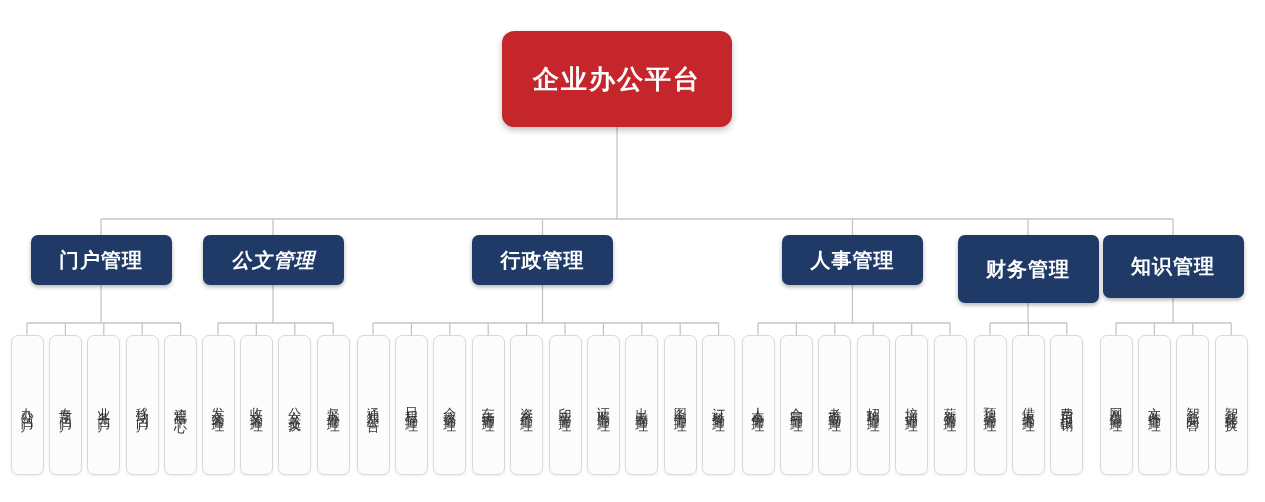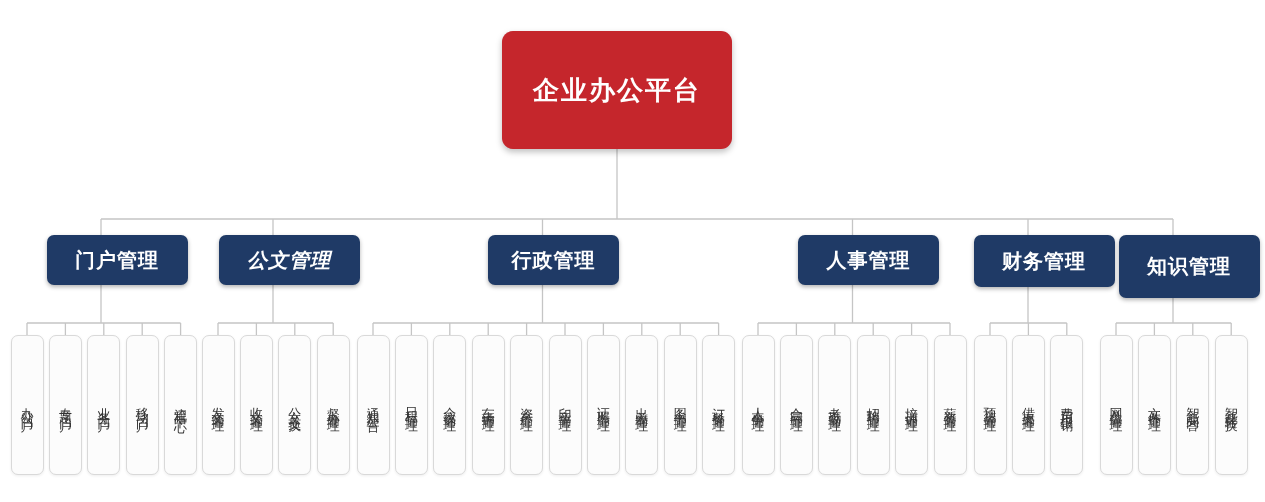--- a/index.html
+++ b/index.html
@@ -18,21 +18,20 @@
     font-size:26px;font-weight:bold;letter-spacing:2px;
     border-radius:12px;
     box-shadow:0 3px 6px rgba(0,0,0,0.25);
   }
   .branch-node{
     background:var(--branch-bg,#1f3a66);
     color:#ffffff;
     font-size:20px;font-weight:bold;letter-spacing:1px;
     border-radius:7px;
     box-shadow:0 2px 4px rgba(0,0,0,0.3);
-    margin-left:16px;
   }
   .leaf-node{
     background:var(--leaf-bg,#fcfcfc);
     border:1px solid var(--leaf-border,#dadada);
     border-radius:7px;
     box-shadow:0 1px 3px rgba(0,0,0,0.07);
   }
   .leaf-node span{
     writing-mode:vertical-rl;
     text-orientation:upright;
@@ -42,21 +41,21 @@
     line-height:1;
   }
 </style>
 </head>
 <body>
 
 <div id="stage">
   <svg id="connectors" width="1265" height="502" viewBox="0 0 1265 502" fill="none">
       <path d="M617 127 V219 M101 219 H1173 M101 219 V235 M101 285 V323 M27 323 H180.6 M27 323 V335 M65.4 323 V335 M103.8 323 V335 M142.2 323 V335 M180.6 323 V335 M273 219 V235 M273 285 V323 M218 323 H333.2 M218 323 V335 M256.4 323 V335 M294.8 323 V335 M333.2 323 V335 M542.5 219 V235 M542.5 285 V323 M373 323 H718.5999999999999 M373 323 V335 M411.4 323 V335 M449.8 323 V335 M488.2 323 V335 M526.6 323 V335 M565 323 V335 M603.4 323 V335 M641.8 323 V335 M680.2 323 V335 M718.5999999999999 323 V335 M852.5 219 V235 M852.5 285 V323 M758 323 H950 M758 323 V335 M796.4 323 V335 M834.8 323 V335 M873.2 323 V335 M911.6 323 V335 M950 323 V335 M1028 219 V235 M1028 285 V323 M990 323 H1066.8 M990 323 V335 M1028.4 323 V335 M1066.8 323 V335 M1173 219 V235 M1173 285 V323 M1116 323 H1231.2 M1116 323 V335 M1154.4 323 V335 M1192.8 323 V335 M1231.2 323 V335" stroke="#c5c5c5" stroke-width="1.3" fill="none"></path>
     </svg>
-  <div class="node root-node" style="left:502px;top:31px;width:230px;height:118px;border-radius:11px;">企业办公平台</div>
+  <div class="node root-node" style="left:502px;top:31px;width:230px;height:96px;">企业办公平台</div>
   <div id="nodes">
       <div class="node branch-node" style="left: 30.5px; top: 235px; width: 141px; height: 50px;">门户管理</div>
       <div class="node leaf-node" style="left: 10.5px; top: 335px; width: 33px; height: 140px;">
         <span>办公门户</span>
       </div>
       <div class="node leaf-node" style="left: 48.9px; top: 335px; width: 33px; height: 140px;">
         <span>专题门户</span>
       </div>
       <div class="node leaf-node" style="left: 87.3px; top: 335px; width: 33px; height: 140px;">
         <span>业务门户</span>
@@ -73,21 +72,21 @@
       </div>
       <div class="node leaf-node" style="left: 239.9px; top: 335px; width: 33px; height: 140px;">
         <span>收文管理</span>
       </div>
       <div class="node leaf-node" style="left: 278.3px; top: 335px; width: 33px; height: 140px;">
         <span>公文交换</span>
       </div>
       <div class="node leaf-node" style="left: 316.7px; top: 335px; width: 33px; height: 140px;">
         <span>督办管理</span>
       </div>
-      <div class="node branch-node" style="left: 472px; top: 235px; width: 131px; height: 50px;">行政管理</div>
+      <div class="node branch-node" style="left: 472px; top: 235px; width: 141px; height: 50px;">行政管理</div>
       <div class="node leaf-node" style="left: 356.5px; top: 335px; width: 33px; height: 140px;">
         <span>通知公告</span>
       </div>
       <div class="node leaf-node" style="left: 394.9px; top: 335px; width: 33px; height: 140px;">
         <span>日程管理</span>
       </div>
       <div class="node leaf-node" style="left: 433.3px; top: 335px; width: 33px; height: 140px;">
         <span>会议管理</span>
       </div>
       <div class="node leaf-node" style="left: 471.7px; top: 335px; width: 33px; height: 140px;">
@@ -123,21 +122,21 @@
       </div>
       <div class="node leaf-node" style="left: 856.7px; top: 335px; width: 33px; height: 140px;">
         <span>招聘管理</span>
       </div>
       <div class="node leaf-node" style="left: 895.1px; top: 335px; width: 33px; height: 140px;">
         <span>培训管理</span>
       </div>
       <div class="node leaf-node" style="left: 933.5px; top: 335px; width: 33px; height: 140px;">
         <span>薪资管理</span>
       </div>
-      <div class="node branch-node" style="left: 957.5px; top: 235px; width: 141px; height: 52px;">财务管理</div>
+      <div class="node branch-node" style="left: 957.5px; top: 235px; width: 141px; height: 68px;">财务管理</div>
       <div class="node leaf-node" style="left: 973.5px; top: 335px; width: 33px; height: 140px;">
         <span>预算管理</span>
       </div>
       <div class="node leaf-node" style="left: 1011.9px; top: 335px; width: 33px; height: 140px;">
         <span>借支管理</span>
       </div>
       <div class="node leaf-node" style="left: 1050.3px; top: 335px; width: 33px; height: 140px;">
         <span>费用报销</span>
       </div>
       <div class="node branch-node" style="left: 1102.5px; top: 235px; width: 141px; height: 63px;">知识管理</div>

